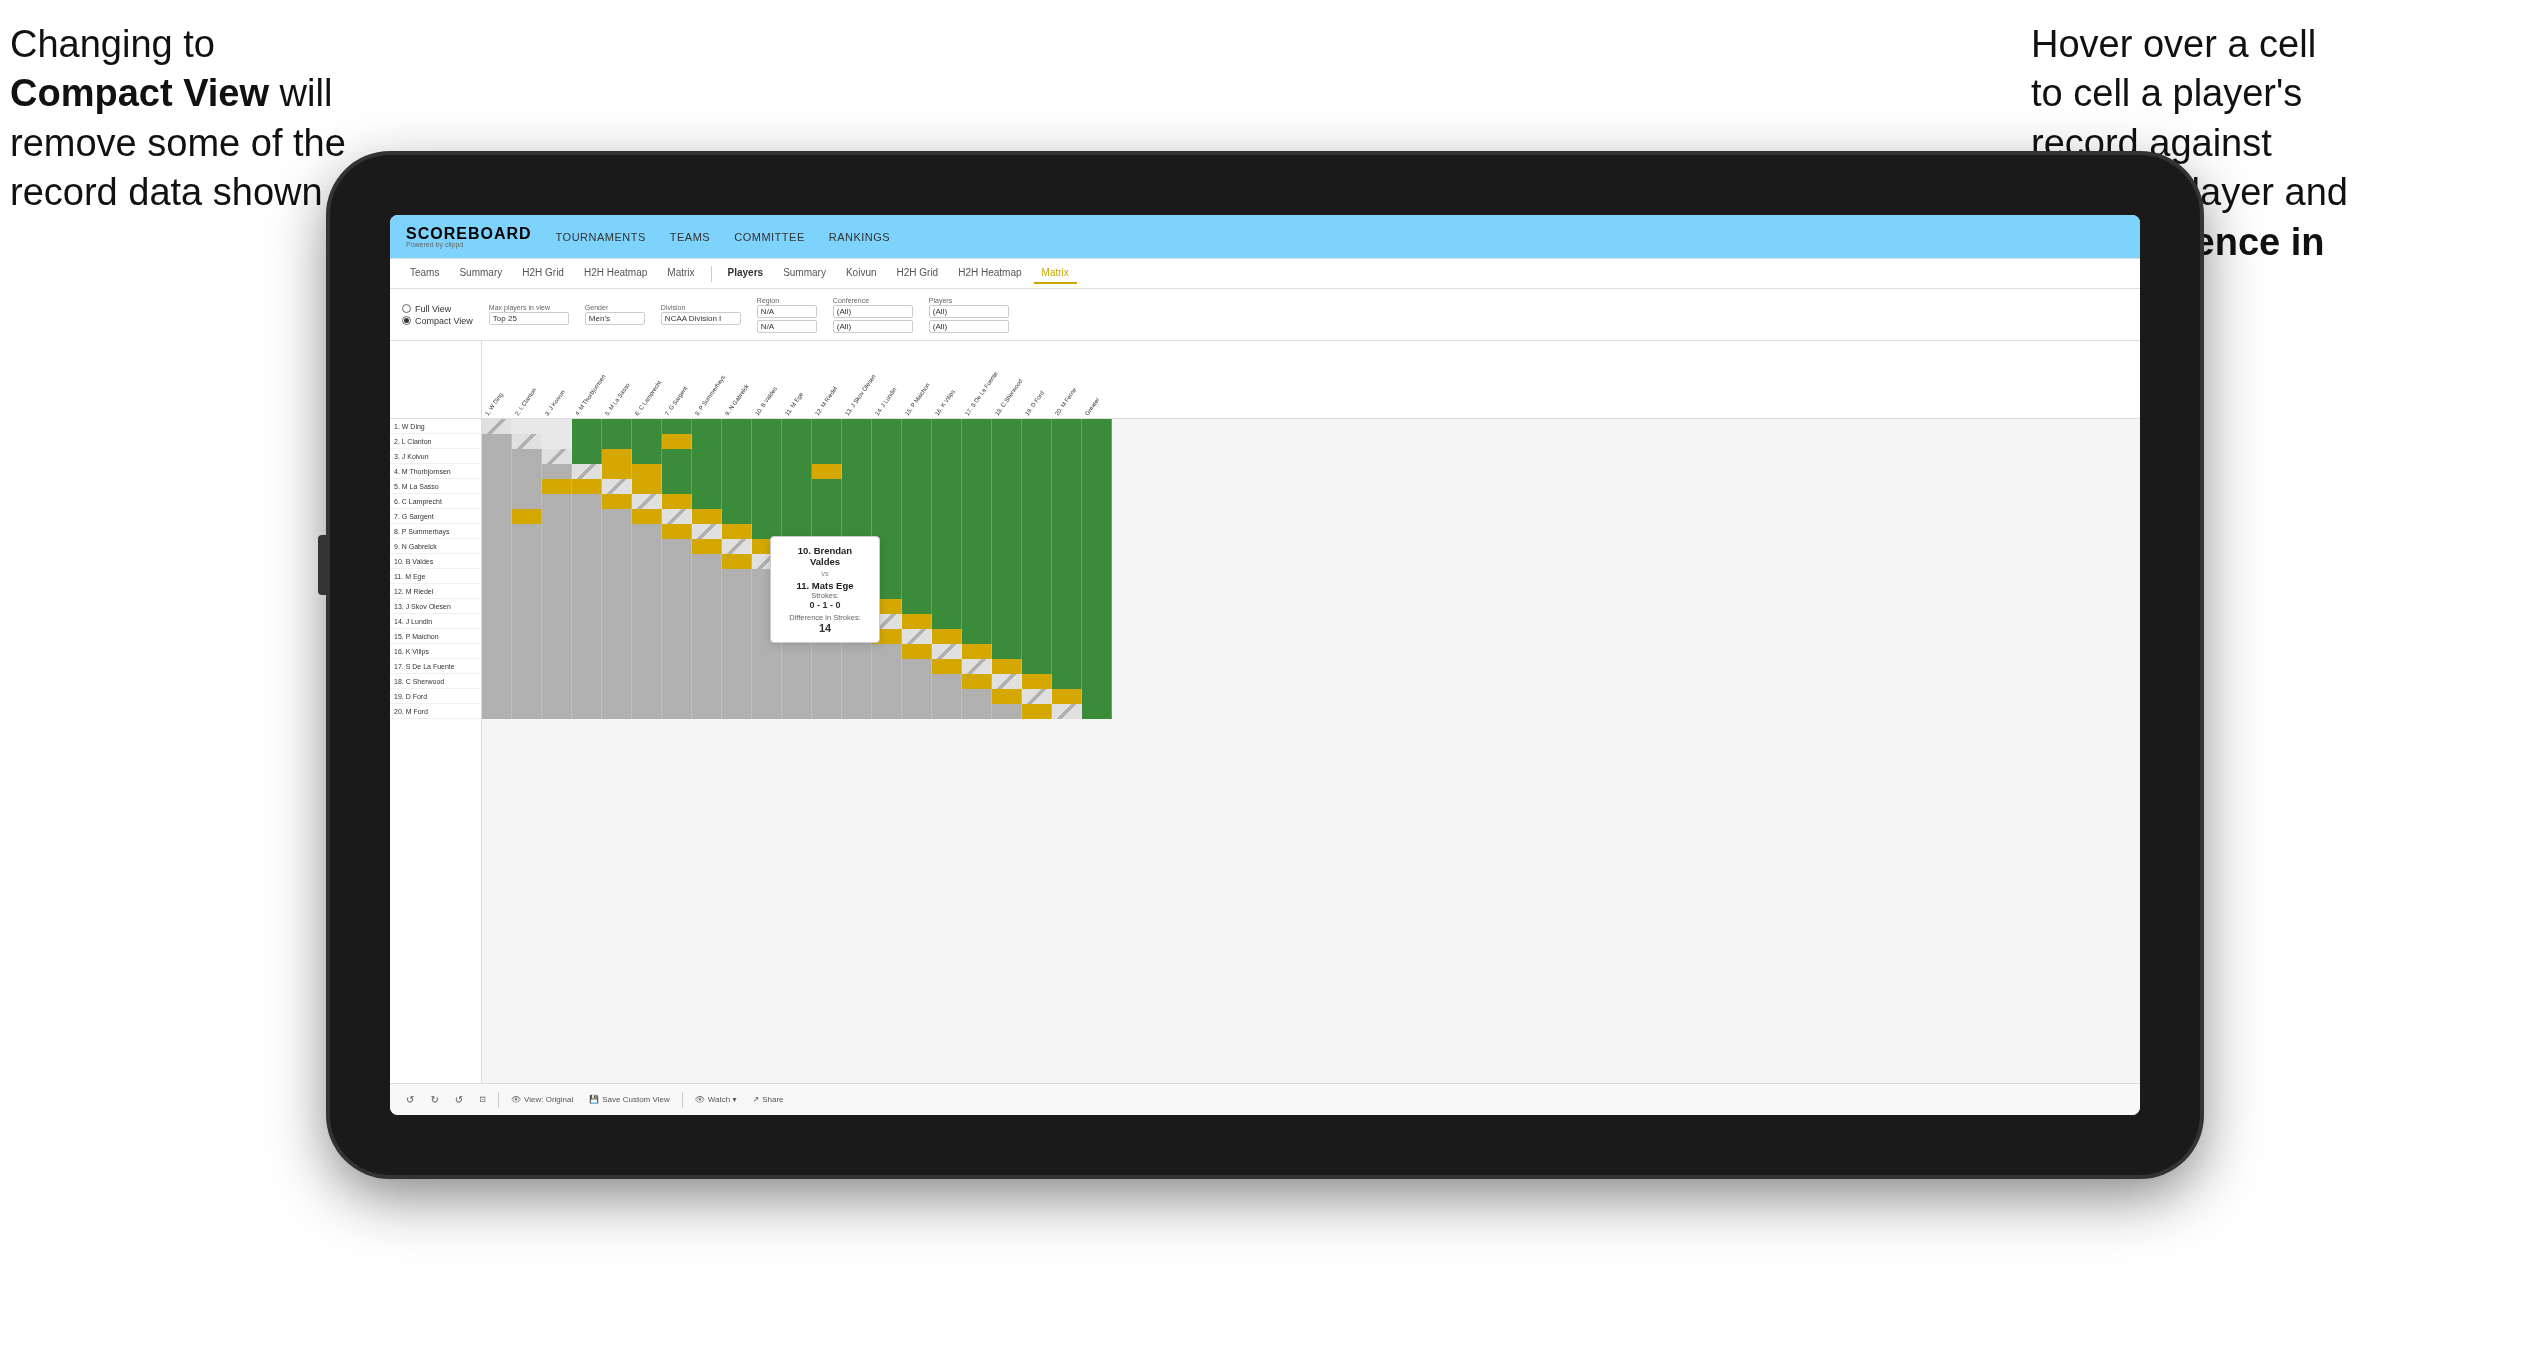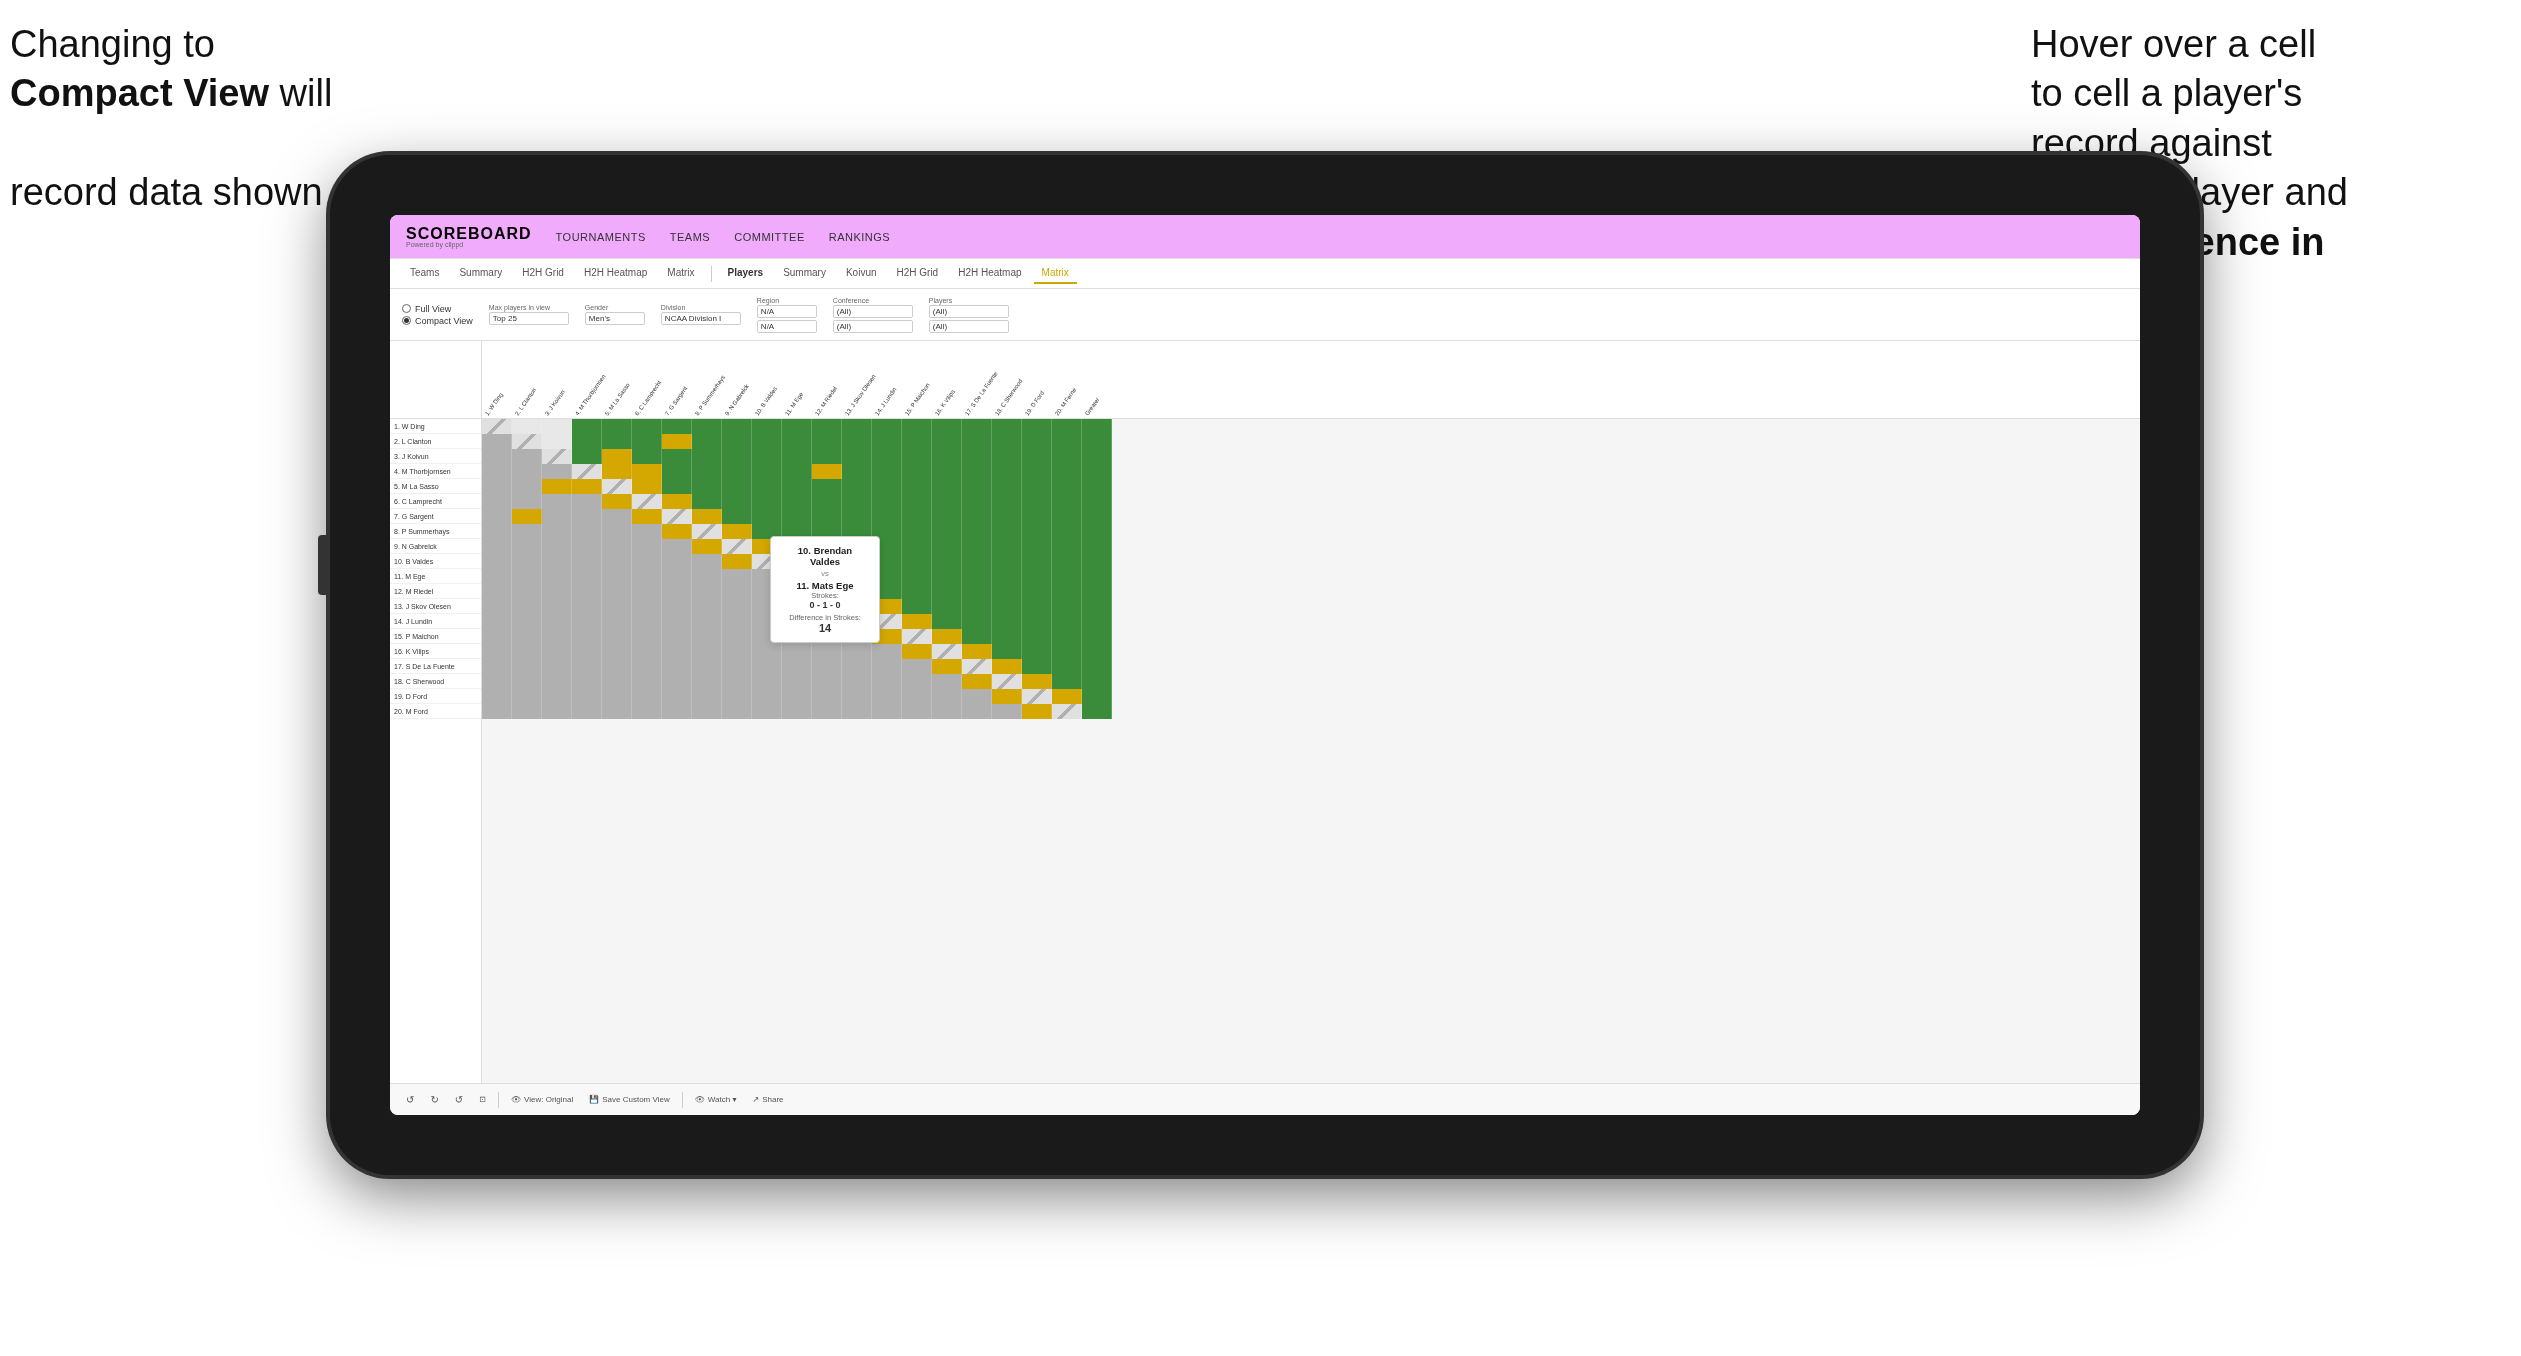--- a/index.html
+++ b/index.html
@@ -76,21 +76,21 @@
       left: -12px;
       top: 380px;
       width: 8px;
       height: 60px;
       background: #333;
       border-radius: 4px 0 0 4px;
     }
 
     
     .app-header {
-      background: #f0abfc;
+      background: #7dd3fc;
       border-bottom: 1px solid #ddd;
       display: flex;
       align-items: center;
       padding: 0 16px;
       height: 44px;
     }
 
     .logo-area {
       display: flex;
       flex-direction: column;
@@ -293,21 +293,21 @@
       height: 900px;
       width: 1750px;
     }
   </style>
 </head>
 <body>
 
 <div class="annotation-left">
   <span>Changing to</span><br>
   <strong>Compact View</strong> <span>will</span><br>
-  <br>
+  <span>remove some of the</span><br>
   <span>record data shown</span>
 </div>
 
 <div class="annotation-right">
   <span>Hover over a cell</span><br>
   <span>to cell a player's</span><br>
   <span>record against</span><br>
   <span>another player and</span><br>
   <span>the</span>
   <strong> Difference in<br>Strokes</strong>

